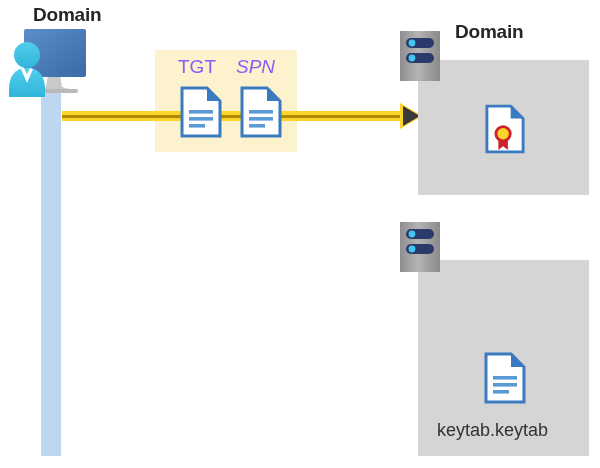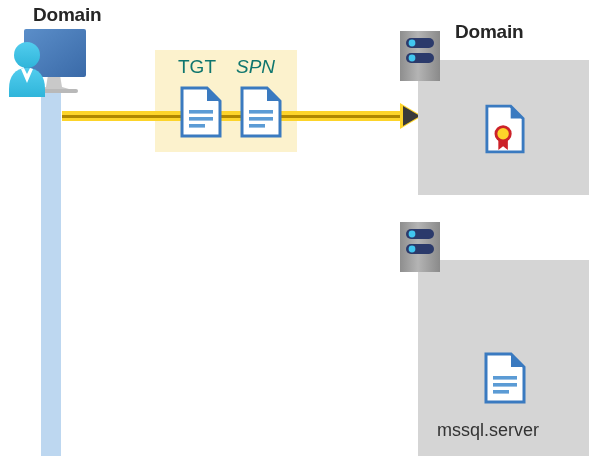--- a/index.html
+++ b/index.html
@@ -24,21 +24,21 @@
     font-family: "Liberation Sans", sans-serif;
     font-weight: bold;
     color: #262626;
     font-size: 19px;
     line-height: 23px;
     letter-spacing: -0.2px;
   }
   .label-plain {
     font-family: "Liberation Sans", sans-serif;
     font-weight: normal;
-    color: #0f766e;
+    color: #8b5cf6;
     font-size: 19px;
     line-height: 22px;
   }
   .label-doc {
     font-family: "Liberation Sans", sans-serif;
     font-weight: normal;
     color: #333333;
     font-size: 18px;
   }
 
@@ -249,15 +249,15 @@
   <div class="abs doc-keytab">
     <svg width="42" height="52" viewBox="0 0 42 52" xmlns="http://www.w3.org/2000/svg">
       <path d="M2 2 H27 L40 15 V50 H2 Z" fill="#ffffff" stroke="#3a7ac0" stroke-width="3"></path>
       <path d="M27 2 L40 15 H27 Z" fill="#3a7ac0"></path>
       <rect x="9" y="24" width="24" height="3.6" fill="#5b9bd5"></rect>
       <rect x="9" y="31" width="24" height="3.6" fill="#5b9bd5"></rect>
       <rect x="9" y="38" width="16" height="3.6" fill="#5b9bd5"></rect>
     </svg>
   </div>
 
-  <div class="abs label-doc label-keytab">mssql.server</div>
+  <div class="abs label-doc label-keytab">keytab.keytab</div>
 
 </div>
 
 </body></html>

